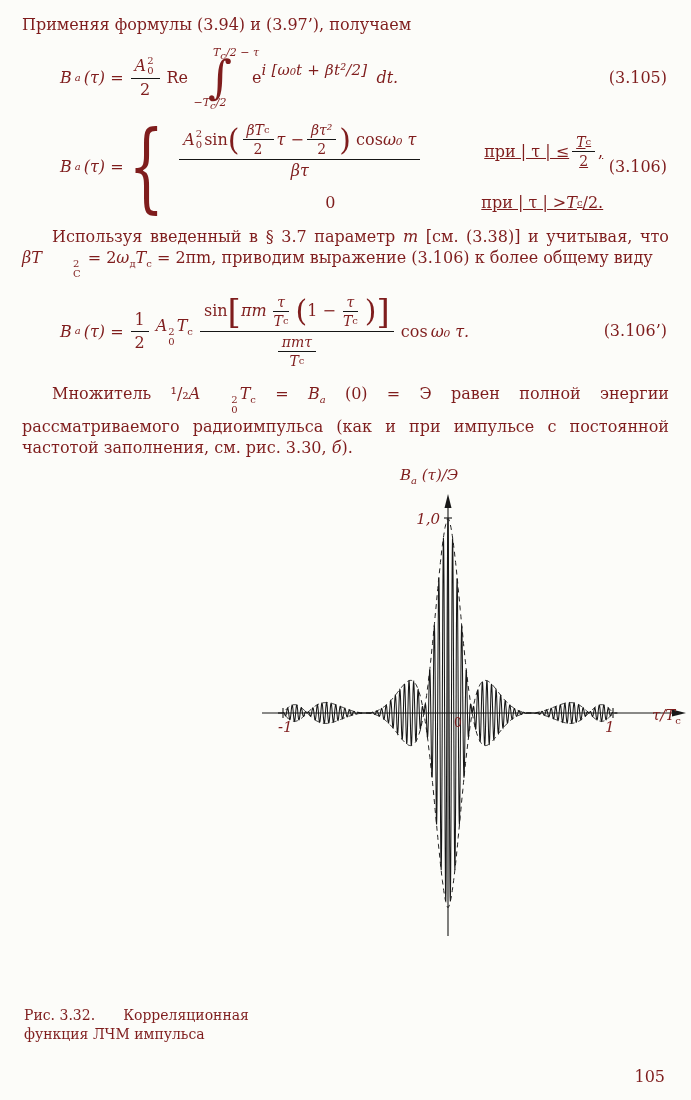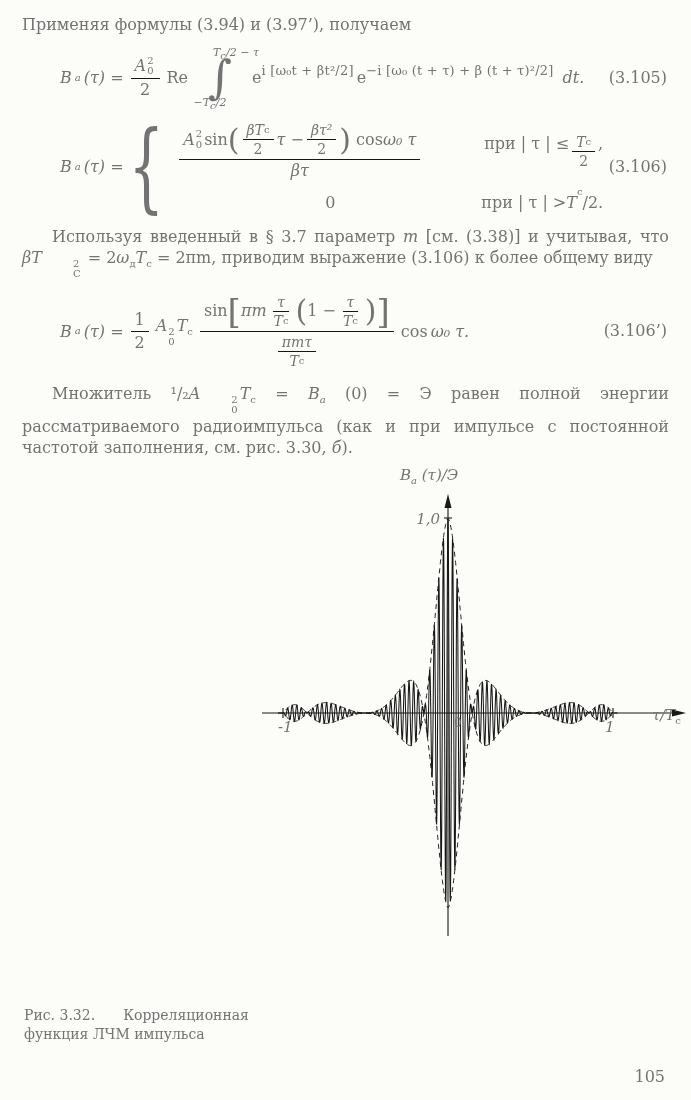--- a/index.html
+++ b/index.html
@@ -1,19 +1,19 @@
 <!DOCTYPE html>
 <html><head>
 <meta charset="utf-8">
 <style>
   html,body{margin:0;padding:0;background:#e8e8e4;}
   .page{
     position:relative;box-sizing:border-box;width:691px;height:1100px;
     margin:0 auto;padding:10px 22px 0;overflow:hidden;
-    background:#fcfcf9;color:#737373;
+    background:#fcfcf9;color:#7f1d1d;
     font-family:"DejaVu Serif", serif;font-size:16px;line-height:1.32;
   }
   p{margin:4px 0;text-align:justify;}
   .ind{text-indent:30px;}
   .mi{font-style:italic;}
   .rm{font-style:normal;}
   .nw{white-space:nowrap;}
   sub{font-size:10px;line-height:0;}
   sup{font-size:10px;line-height:0;}
   .supsub{display:inline-flex;flex-direction:column;align-items:flex-start;
@@ -24,25 +24,25 @@
   .eq-tag{position:absolute;right:2px;top:50%;transform:translateY(-50%);font-style:normal;text-align:center;}
   .frac{display:inline-flex;flex-direction:column;align-items:center;vertical-align:middle;margin:0 4px;line-height:1.25;}
   .frac>.fn{display:inline-flex;align-items:center;padding:1px 4px;border-bottom:1px solid #151515;}
   .frac>.fd{display:inline-flex;align-items:center;padding:1px 4px;}
   .frac.inner{font-size:14px;margin:0 3px;line-height:1.15;}
   .int-wrap{display:inline-flex;flex-direction:column;align-items:center;margin:0 6px;line-height:1;}
   .int-limit{font-size:11px;font-style:italic;white-space:nowrap;}
   .int-upper{transform:translateX(16px);}
   .int-lower{transform:translateX(-10px);}
   .int-sign{font-size:46px;line-height:.85;font-style:normal;}
-  .esup{font-size:13px;vertical-align:8px;letter-spacing:.2px;}
+  .esup{font-size:15px;font-style:italic;vertical-align:8px;letter-spacing:.2px;}
   .brace{font-size:56px;line-height:1;display:inline-block;transform:scaleY(1.75);transform-origin:center;margin:0 8px 0 2px;font-weight:300;}
   .cases{display:flex;flex-direction:column;gap:10px;flex:1;max-width:480px;}
   .case-row{display:flex;align-items:center;}
-  .case-cond{margin-left:auto;display:inline-flex;align-items:flex-start;padding-right:52px;white-space:nowrap;}
+  .case-cond{margin-left:auto;display:inline-flex;align-items:center;padding-right:52px;white-space:nowrap;text-decoration:underline;}
   .zero{margin-left:150px;}
   .bigp{font-size:30px;font-weight:300;line-height:0;font-style:normal;}
   .bigb{font-size:34px;font-weight:300;line-height:0;font-style:normal;}
   
   .figure{position:relative;width:462px;height:502px;margin:6px 0 0 226px;}
   .figure svg{position:absolute;left:0;top:24px;}
   .fl{position:absolute;font-size:15px;white-space:nowrap;}
   .wave{fill:none;stroke:#171717;stroke-width:1.05;}
   .dashed{fill:none;stroke:#232323;stroke-width:1;stroke-dasharray:5 4;}
   .axis{stroke:#171717;stroke-width:1.1;}
@@ -72,21 +72,20 @@
           </span>
         <span class="fd">2</span>
       </span>
       <span class="rm">Re</span>
       <span class="int-wrap">
         <span class="int-limit int-upper"><span class="mi">T</span><sub>с</sub><span>/2 − τ</span></span>
         <span class="int-sign">∫</span>
         <span class="int-limit int-lower"><span class="mi">−T</span><sub>с</sub><span>/2</span></span>
       </span>
       <span class="nw"><span class="rm">e</span><sup class="esup">i [ω₀t + βt²/2]</sup></span>
-      <span class="nw"><span class="rm">e</span><sup class="esup">−i [ω₀ (t + τ) + β (t + τ)²/2]</sup></span>
       <span class="mi" style="margin-left:6px">dt.</span>
     </div>
     <span class="eq-tag">(3.105)</span>
   </div>
 
 
 
   <div class="equation">
     <div class="eq-body" style="width:100%">
       <span class="mi">B</span>

